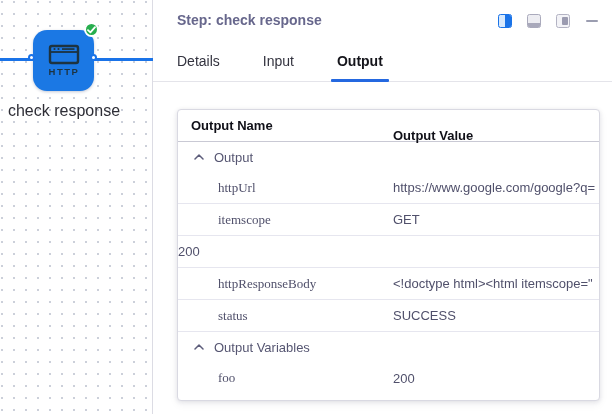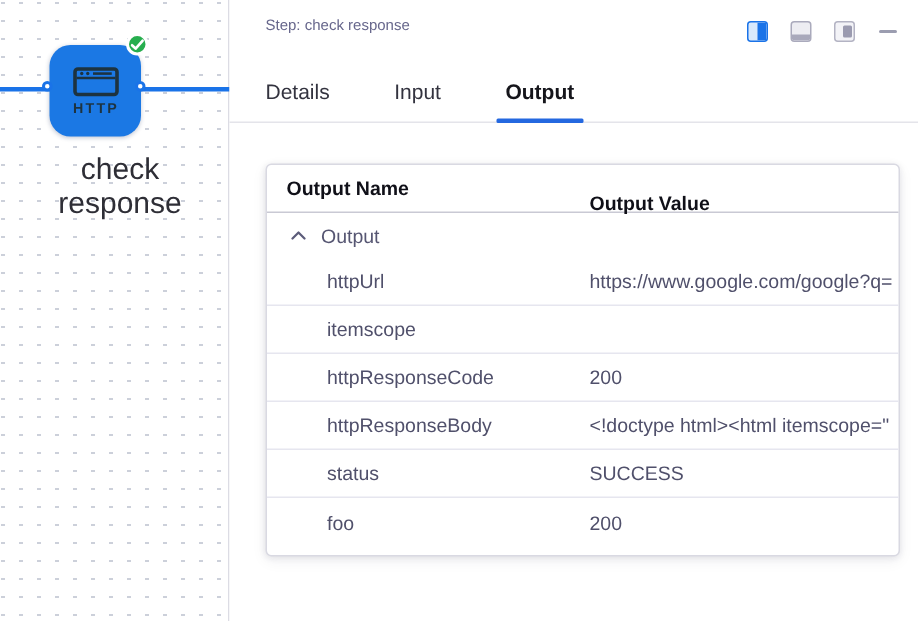--- a/index.html
+++ b/index.html
@@ -27,31 +27,31 @@
     position:absolute; width:7px; height:7px; border-radius:50%;
     background:#fff; border:2px solid #1a73e8; top:54px;
   }
   .port.pl { left:28px; } .port.pr { left:90px; }
   .badge {
     position:absolute; left:84px; top:22px; width:15px; height:15px; border-radius:50%;
     background:#27ae4e; border:2px solid #fff;
     display:flex; align-items:center; justify-content:center;
   }
   .node-label {
-    position:absolute; top:102px; left:16px; width:128px; text-align:center;
-    font-size:20px; color:#2e2e36;
+    position:absolute; top:102px; left:0; width:128px; text-align:center;
+    font-size:16px; color:#2e2e36;
   }
 
   
   .panel { position:absolute; left:153px; top:0; right:0; bottom:0; background:#fff; }
   .panel-header {
     height:44px; display:flex; align-items:flex-start; justify-content:space-between;
     padding:12px 12px 0 24px;
   }
-  .panel-title { font-size:10px; font-weight:normal; color:#67678c; }
+  .panel-title { font-size:14px; font-weight:bold; color:#67678c; }
   .header-actions { display:flex; align-items:center; gap:13px; padding-top:1px; }
   .hbtn { width:16px; height:16px; display:flex; align-items:center; justify-content:center; cursor:pointer; }
   .ic-dockright { position:relative; width:14px; height:14px; border:1.5px solid #1a73e8; border-radius:2.5px; background:#d8e9fc; overflow:hidden; }
   .ic-dockright i { position:absolute; right:0; top:0; bottom:0; width:52%; background:#1a73e8; }
   .ic-dockbottom { position:relative; width:14px; height:14px; border:1.5px solid #aaaabc; border-radius:2.5px; background:#ededf2; overflow:hidden; }
   .ic-dockbottom i { position:absolute; left:0; right:0; bottom:0; height:36%; background:#a9a9bb; }
   .ic-float { position:relative; width:14px; height:14px; border:1.5px solid #b3b3c3; border-radius:2.5px; background:#f3f3f7; overflow:hidden; }
   .ic-float i { position:absolute; right:1.5px; top:1.5px; width:6px; height:8px; background:#9b9bb0; border-radius:1px; }
   .ic-minus { width:12px; height:2.5px; background:#9b9db0; border-radius:1.5px; }
 
@@ -71,21 +71,21 @@
   .thead { display:flex; align-items:center; height:32px; border-bottom:1px solid #c9c9d4;
            font-size:13px; font-weight:bold; color:#101018; }
   .thead .c1 { width:215px; padding-left:13px; }
   .thead .c2 { flex:1;margin-top:20px; }
   .trow { display:flex; align-items:center; }
   .trow.group { height:30px; font-size:13px; color:#565672; }
   .trow.group .chev { margin-left:16px; display:flex; align-items:center; cursor:pointer; }
   .trow.group .glabel { margin-left:10px; }
   .trow.data { height:32px; font-size:13px; color:#50506b; border-bottom:1px solid #e6e6ef; }
   .trow.data.last { border-bottom:none; }
-  .tname { width:215px; padding-left:40px; white-space:nowrap; overflow:hidden; }
+  .tname { width:215px; padding-left:40px; white-space:nowrap; overflow:hidden;font-family:Liberation Serif, serif; }
   .tvalue { flex:1; white-space:nowrap; overflow:hidden; }
 </style>
 </head>
 <body>
 
 <div class="screen">
 
   <div class="canvas">
     <div class="edge left"></div>
     <div class="edge right"></div>
@@ -160,34 +160,42 @@
           </span>
           <span class="glabel">Output</span>
         </div>
 
         <div class="trow data">
           <span class="tname">httpUrl</span>
           <span class="tvalue">https://www.google.com/google?q=</span>
         </div>
         <div class="trow data">
           <span class="tname">itemscope</span>
-        </div>
-        <div class="trow data">
-          <span class="tname">httpResponseCode</span>
+          <span class="tvalue">GET</span>
+        </div>
+        <div class="trow data">
           <span class="tvalue">200</span>
         </div>
         <div class="trow data">
           <span class="tname">httpResponseBody</span>
           <span class="tvalue">&lt;!doctype html&gt;&lt;html itemscope="</span>
         </div>
         <div class="trow data">
           <span class="tname">status</span>
           <span class="tvalue">SUCCESS</span>
         </div>
 
+        <div class="trow group">
+          <span class="chev">
+            <svg width="10" height="6" viewBox="0 0 10 6">
+                <polyline points="1,5 5,1 9,5" fill="none" stroke="#5c5c7a" stroke-width="1.5" stroke-linecap="round" stroke-linejoin="round"></polyline>
+              </svg>
+          </span>
+          <span class="glabel">Output Variables</span>
+        </div>
 
         <div class="trow data last">
           <span class="tname">foo</span>
           <span class="tvalue">200</span>
         </div>
 
       </div>
     </div>
   </div>
 </div>

